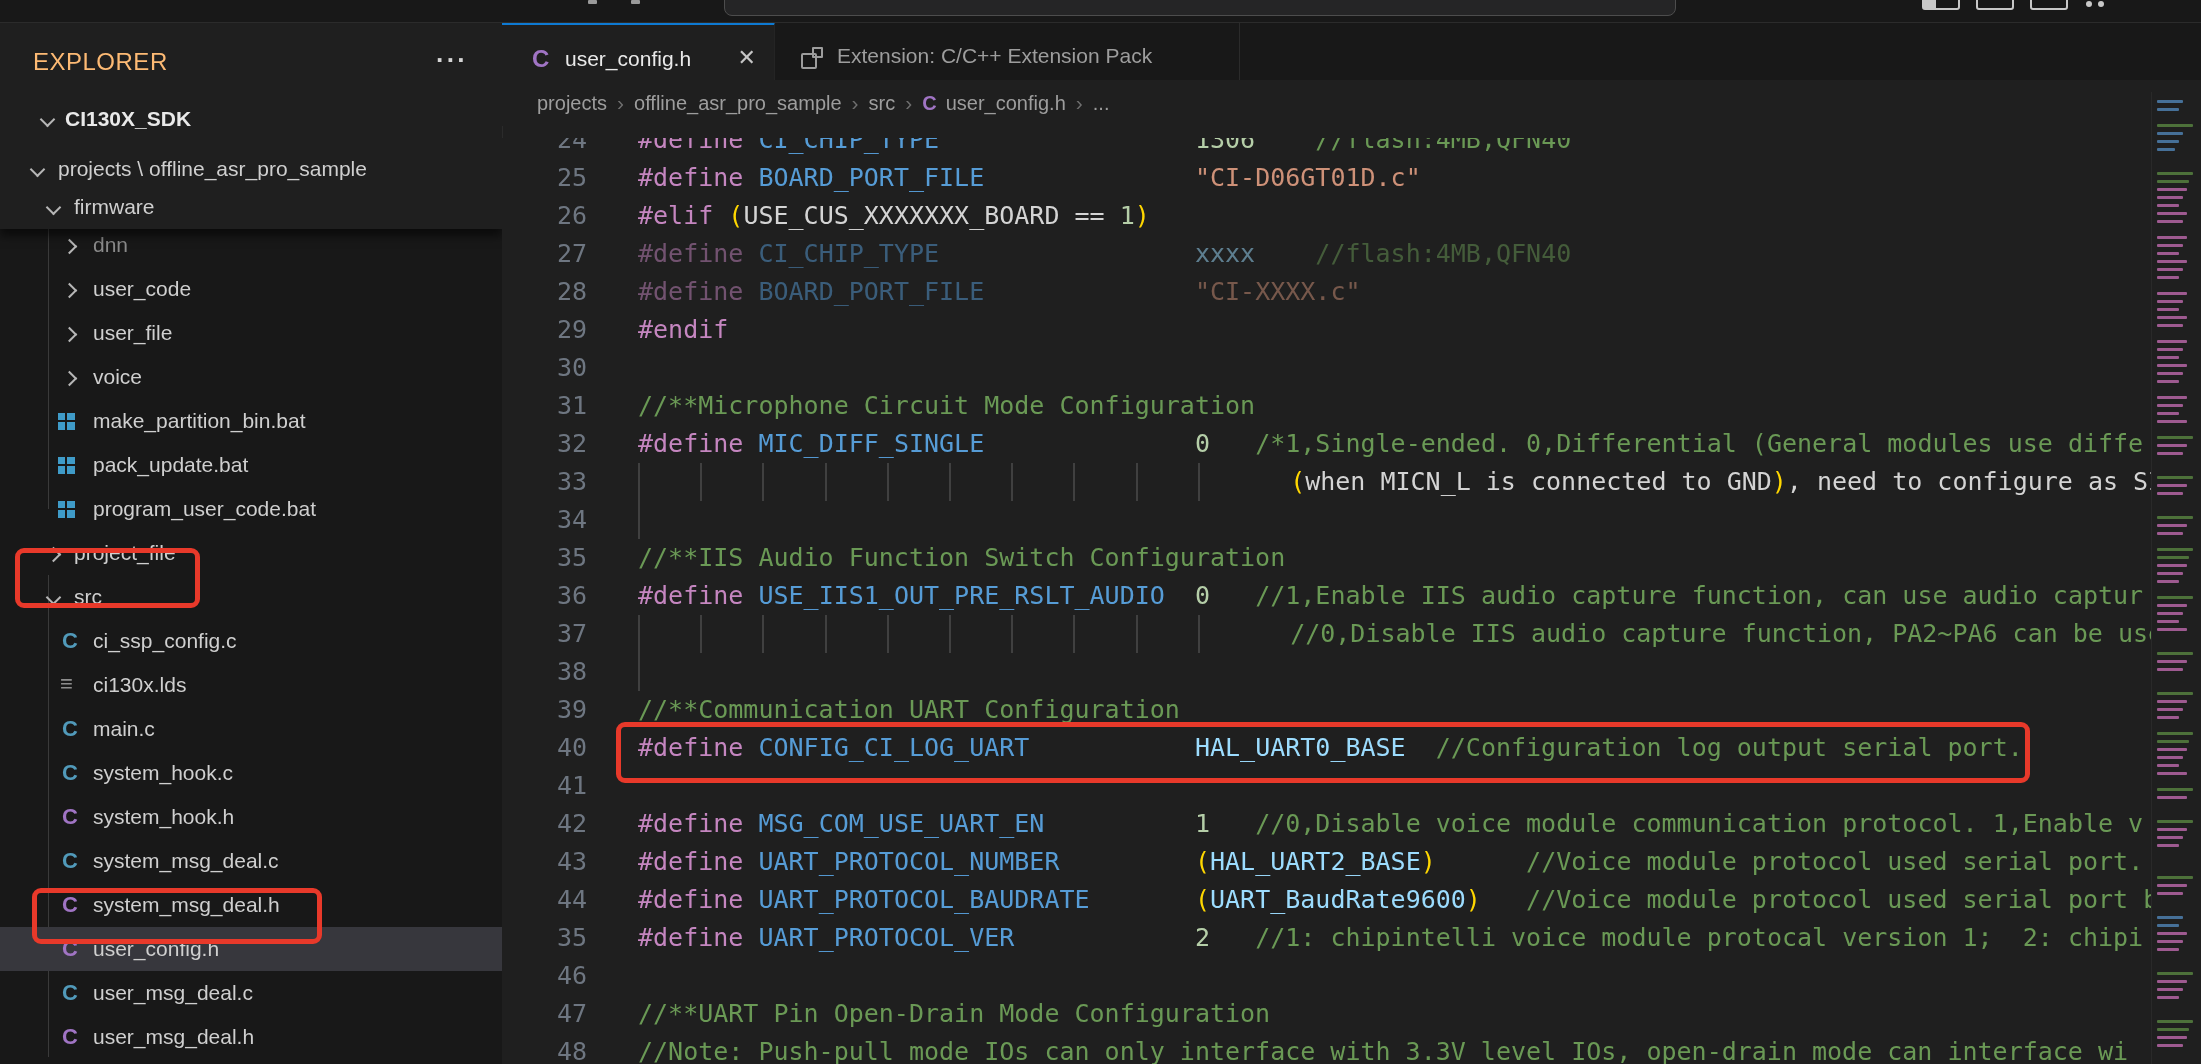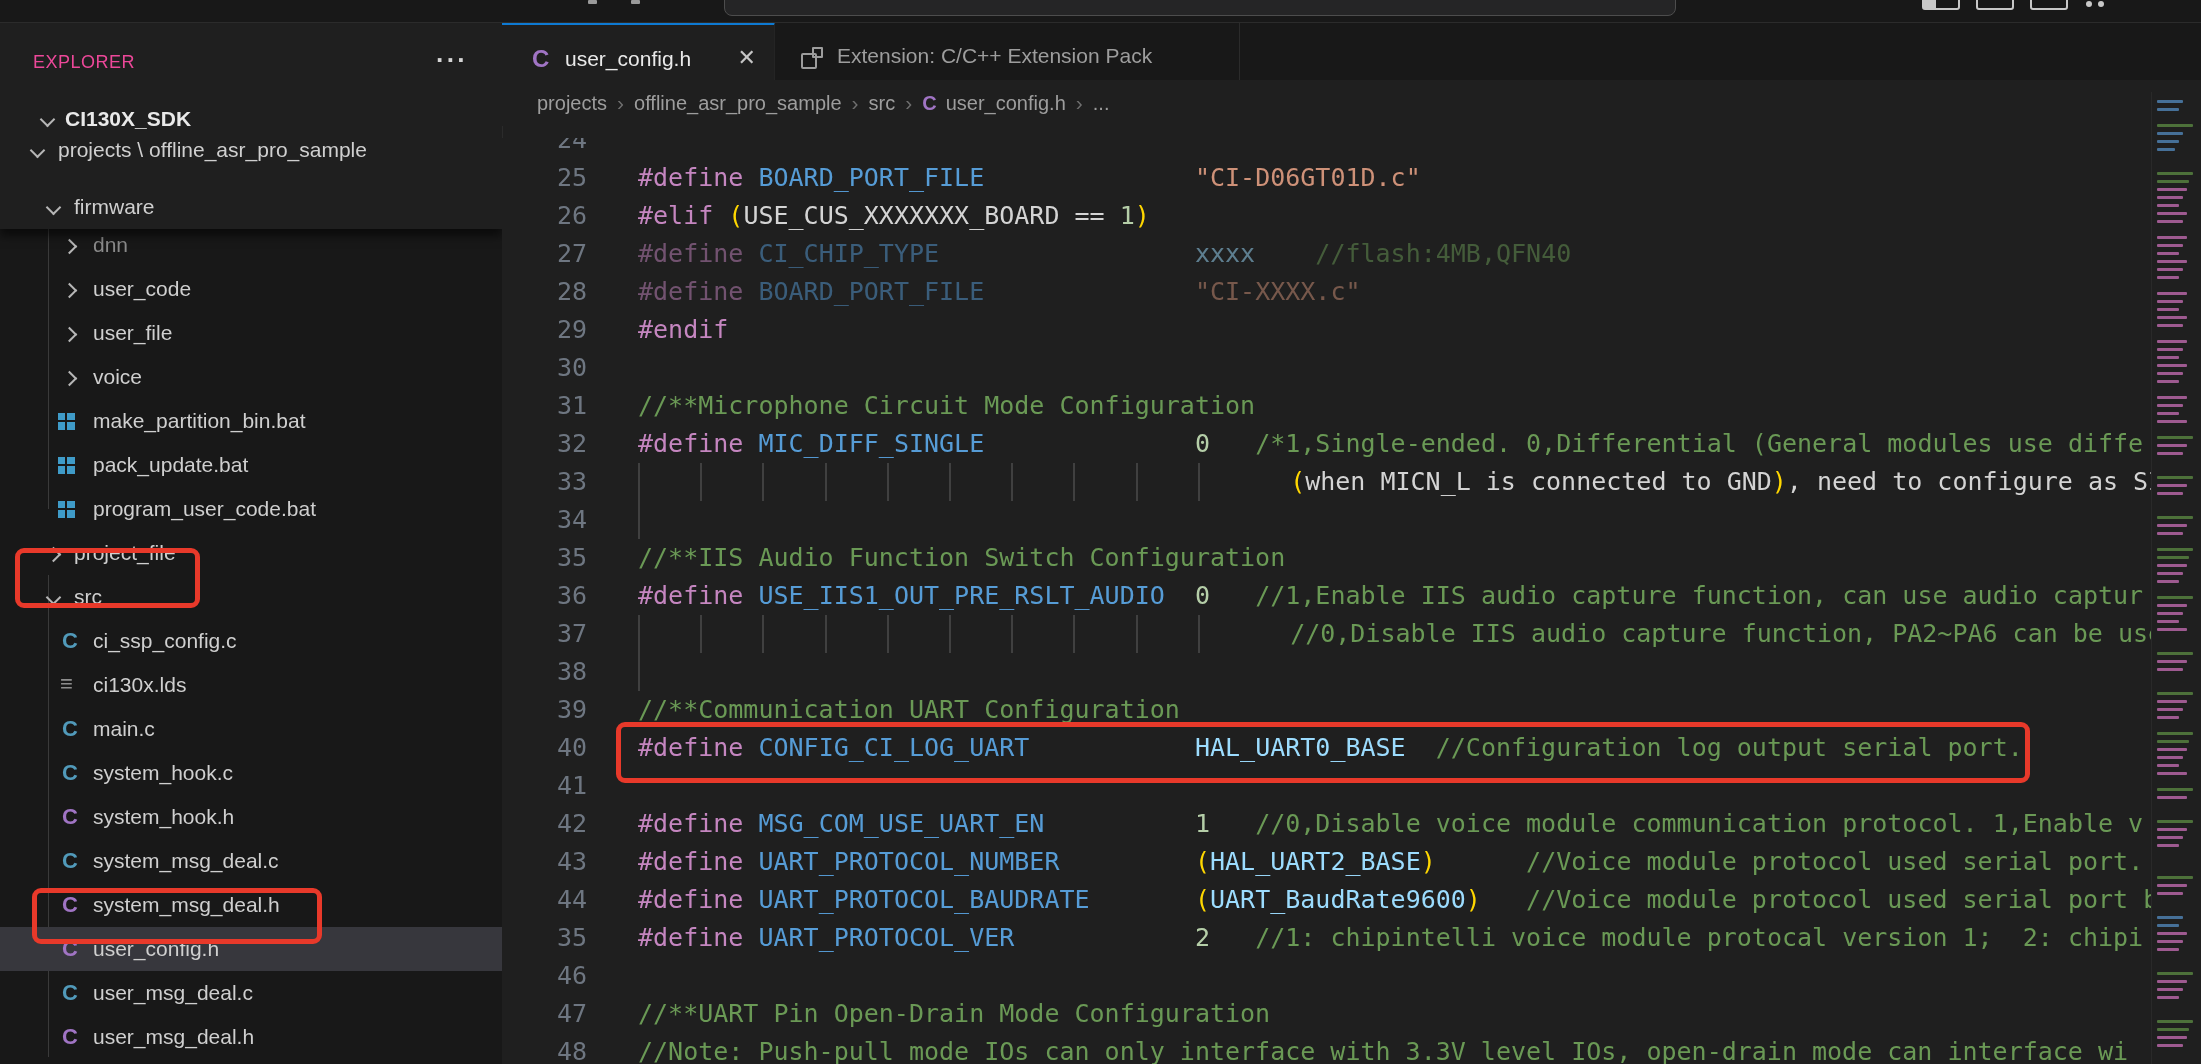--- a/index.html
+++ b/index.html
@@ -16,21 +16,21 @@
            border-radius:3px;background:transparent;}
   .tb-icon.fill-left::before{content:"";position:absolute;left:0;top:0;bottom:0;width:12px;background:#c8c8c8;}
   .tb-dot{position:absolute;top:1px;width:6px;height:6px;border-radius:50%;background:#c8c8c8;}
   
   #sidebar{position:absolute;left:0;top:22px;width:502px;height:1042px;
            background:var(--sidebar-bg,#181818);border-right:1px solid #2b2b2b;overflow:hidden;}
   #sidebar-top{position:absolute;left:0;top:0;width:502px;height:207px;background:#1f1f1f;
                box-shadow:0 7px 9px rgba(0,0,0,.55);z-index:5;}
   #explorer-header{position:absolute;left:0;top:0;width:502px;height:75px;}
   #explorer-title{position:absolute;left:33px;top:0;height:75px;line-height:80px;
-                  font-size:18px;letter-spacing:.5px;color:#ec4899;}
+                  font-size:24px;letter-spacing:.5px;color:#fdba74;}
   #explorer-more{position:absolute;left:436px;top:0;height:75px;line-height:76px;
                  font-size:26px;font-weight:bold;color:#d6d6d6;letter-spacing:2px;cursor:pointer;}
   .tree-row{position:absolute;left:0;width:502px;height:44px;line-height:44px;font-size:21px;color:#cfcfcf;}
   .tree-row.selected{background:var(--selection-bg,#37373d);}
   .tree-row.bold .tree-label{font-weight:bold;color:#e9e9e9;}
   .tree-row.dim{color:#8a8a8a;}
   .tree-label{position:absolute;top:0;white-space:nowrap;}
   .chev{position:absolute;top:17px;width:9px;height:9px;border-right:2px solid #b6b6b6;border-bottom:2px solid #b6b6b6;}
   .chev.down{transform:rotate(45deg);}
   .chev.right{transform:rotate(-45deg);top:18px;}
@@ -190,21 +190,21 @@
     <div id="sidebar-top">
       <div id="explorer-header">
         <span id="explorer-title">EXPLORER</span>
         <span id="explorer-more">···</span>
       </div>
       <div id="sticky-rows" style="position: absolute; left: 0px; top: -22px; width: 502px; height: 229px;">
           <div class="tree-row bold" style="top: 97px; position: absolute; margin-left: 32px;">
             <span class="chev down" style="left: 10px;"></span>
             <span class="tree-label" style="left: 33px;">CI130X_SDK</span>
           </div>
-          <div class="tree-row" style="top: 128px; position: absolute;">
+          <div class="tree-row" style="top: 147px; position: absolute;">
             <span class="chev down" style="left: 32px;"></span>
             <span class="tree-label" style="left: 58px;">projects \ offline_asr_pro_sample</span>
           </div>
           <div class="tree-row" style="top: 185px; position: absolute;">
             <span class="chev down" style="left: 48px;"></span>
             <span class="tree-label" style="left: 74px;">firmware</span>
           </div>
         </div>
     </div>
   </div>
@@ -230,20 +230,21 @@
     <span class="sep">›</span>
     <span class="bc-cicon">C</span>
     <span class="bc-item">user_config.h</span>
     <span class="sep">›</span>
     <span class="bc-item">...</span>
   </div>
 
   <div id="editor">
       <div class="code-line" style="top: -17px;">
         <span class="ln">24</span>
+        <span class="code"><span class="t-pp">#define </span><span class="t-mn">CI_CHIP_TYPE</span><span class="t-pl">                 </span><span class="t-num">1306</span><span class="t-pl">    </span><span class="t-cm">//flash:4MB,QFN40</span></span>
       </div>
       <div class="code-line" style="top: 21px;">
         <span class="ln">25</span>
         <span class="code"><span class="t-pp">#define </span><span class="t-mn">BOARD_PORT_FILE</span><span class="t-pl">              </span><span class="t-str">"CI-D06GT01D.c"</span></span>
       </div>
       <div class="code-line" style="top: 59px;">
         <span class="ln">26</span>
         <span class="code"><span class="t-pp">#elif </span><span class="t-br">(</span><span class="t-pl">USE_CUS_XXXXXXX_BOARD == </span><span class="t-num">1</span><span class="t-br">)</span></span>
       </div>
       <div class="code-line dim" style="top: 97px;">

